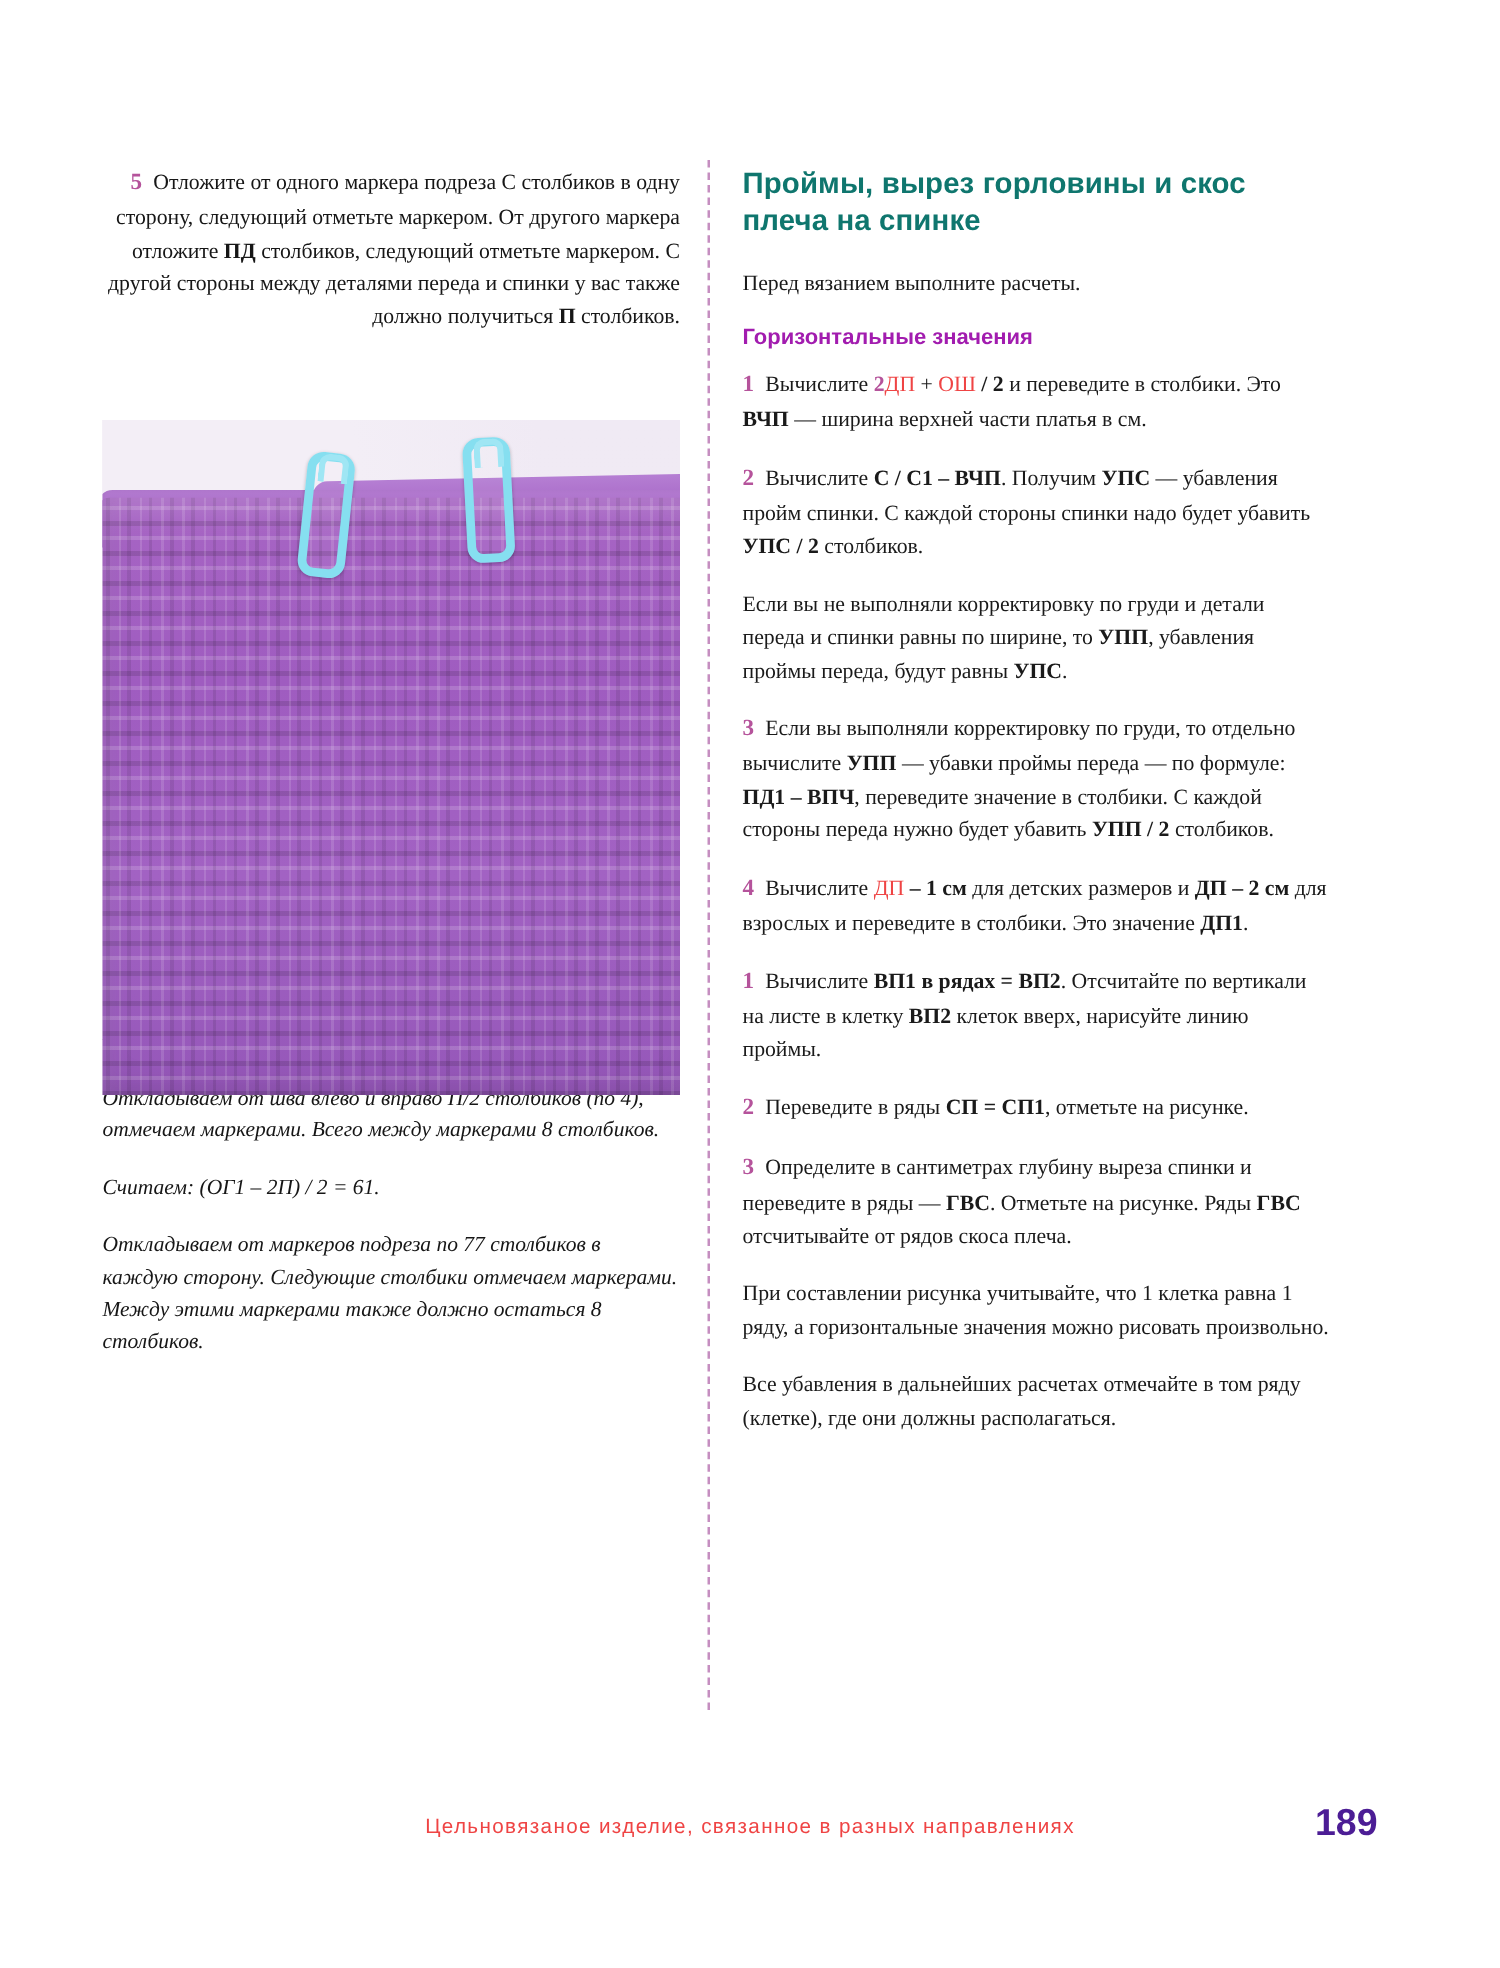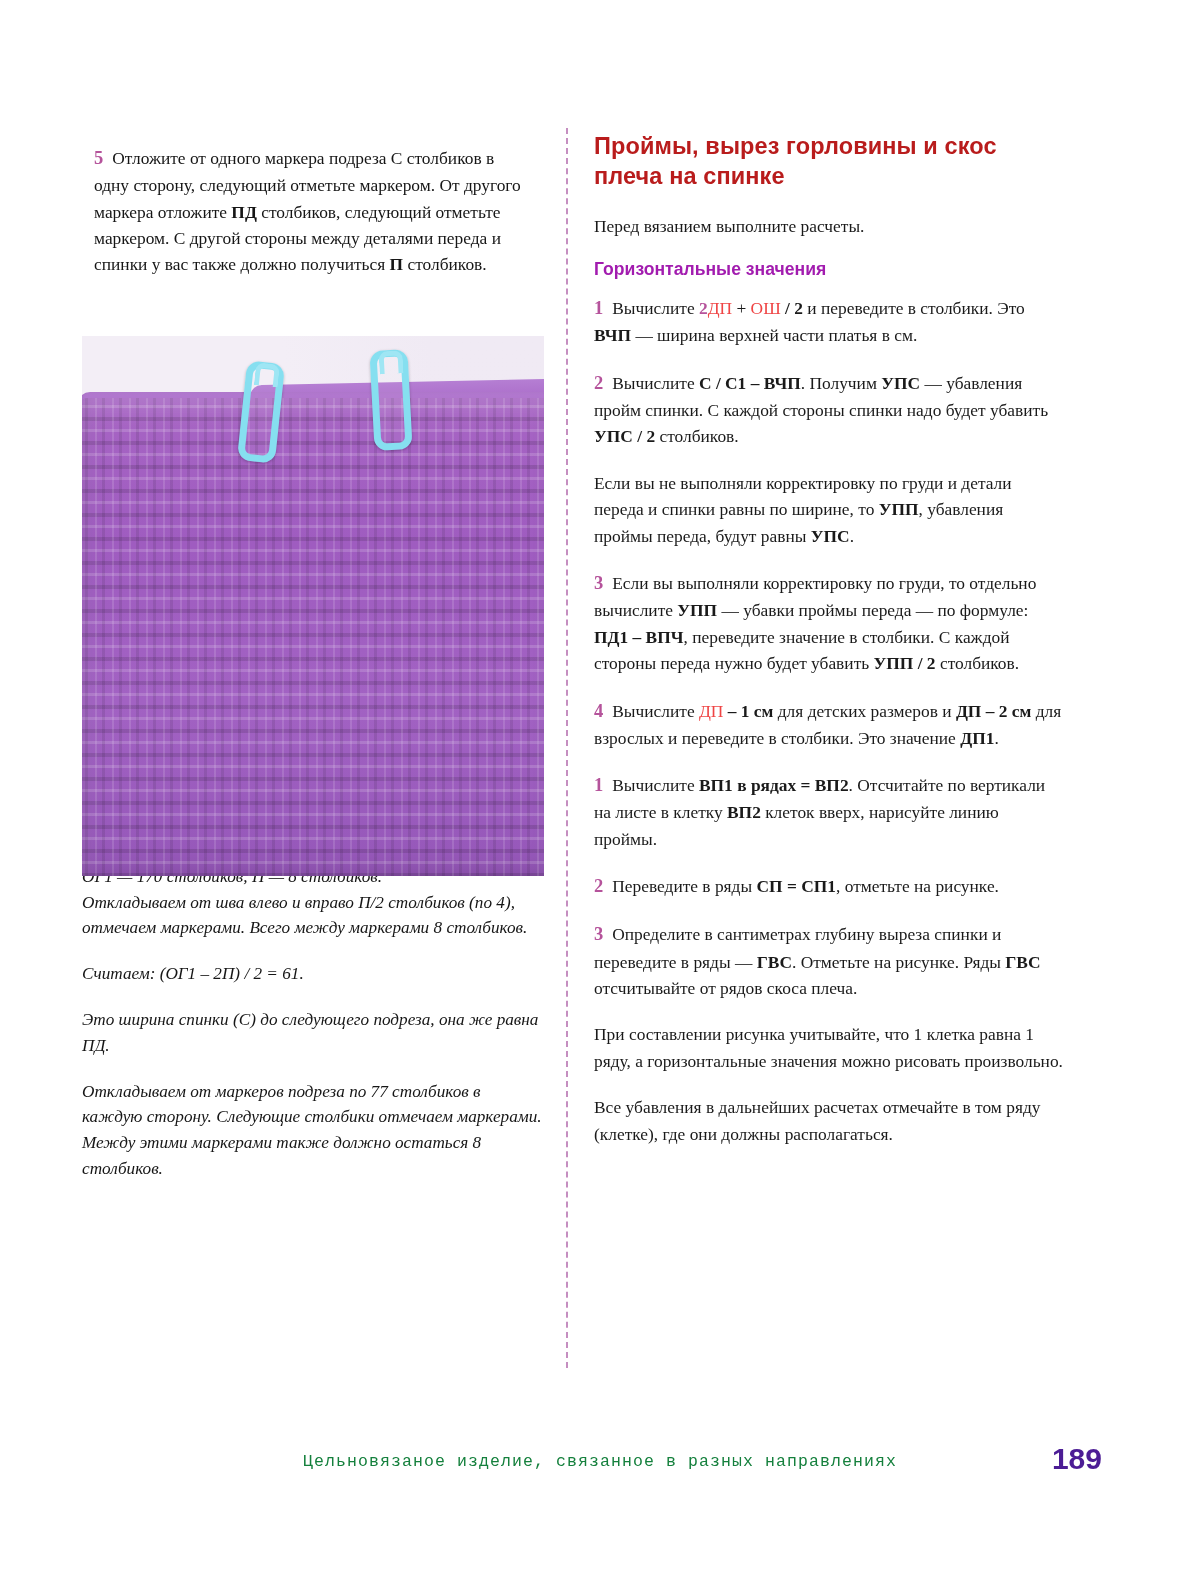--- a/index.html
+++ b/index.html
@@ -44,22 +44,22 @@
     height: 1240px;
     border-left: 2px dashed #c58ec0;
   }
 
   
   .step-para {
     font-family: "Liberation Serif", serif;
     font-size: 17.4px;
     line-height: 1.52;
     color: #161616;
-    text-align: left;
-    margin: 12px;
+    text-align: right;
+    margin: 0;
   }
   .step-num {
     color: #b5539b;
     font-weight: bold;
     font-size: 18.5px;
     margin-right: 9px;
   }
   .b { font-weight: bold; }
 
   
@@ -152,21 +152,21 @@
     color: #161616;
     margin: 0 0 20px 0;
   }
 
   
   .rc-title {
     font-family: "Liberation Sans", sans-serif;
     font-weight: bold;
     font-size: 23.5px;
     line-height: 1.26;
-    color: #b91c1c;
+    color: #0f766e;
     letter-spacing: 0.1px;
     margin: 0 0 22px 0;
   }
   .rc-lead {
     font-size: 17.4px;
     line-height: 1.5;
     margin: 0 0 20px 0;
   }
   .rc-sub {
     font-family: "Liberation Sans", sans-serif;
@@ -196,24 +196,24 @@
     right: 0;
     bottom: 86px;
     height: 40px;
   }
   .footer-text {
     position: absolute;
     left: 0;
     right: 0;
     top: 4px;
     text-align: center;
-    font-family: Liberation Mono, monospace;
+    font-family: Liberation Sans, sans-serif;
     font-size: 16.5px;
     letter-spacing: 1.1px;
-    color: #15803d;
+    color: #ef4444;
   }
   .page-number {
     position: absolute;
     right: 98px;
     top: -6px;
     font-family: "Liberation Sans", sans-serif;
     font-weight: bold;
     font-size: 30px;
     color: #4c1d95;
   }
@@ -234,23 +234,20 @@
     <div style="height: 548px;"></div>
 
     <p class="italic-block">
       Разберем на примере.<br>
       ОГ1 — 170 столбиков, П — 8 столбиков.<br>
       Откладываем от шва влево и вправо П/2 столбиков (по 4), отмечаем маркерами. Всего между маркерами 8 столбиков.
     </p>
 
     <p class="italic-block">Считаем: (ОГ1 – 2П) / 2 = 61.</p>
 
-    <p class="italic-block">
-      Это ширина спинки (С) до следующего подреза, она же равна ПД.
-    </p>
 
     <p class="italic-block">Откладываем от маркеров подреза по 77 столбиков в каждую сторону. Следующие столбики отмечаем маркерами. Между этими маркерами также должно остаться 8 столбиков.</p>
   </div>
 
   <div class="photo">
     <div class="photo-bg"></div>
     <div class="fabric-edge"></div>
     <div class="fabric-top-band"></div>
     <div class="fabric"></div>
     <div class="marker m1"></div>

